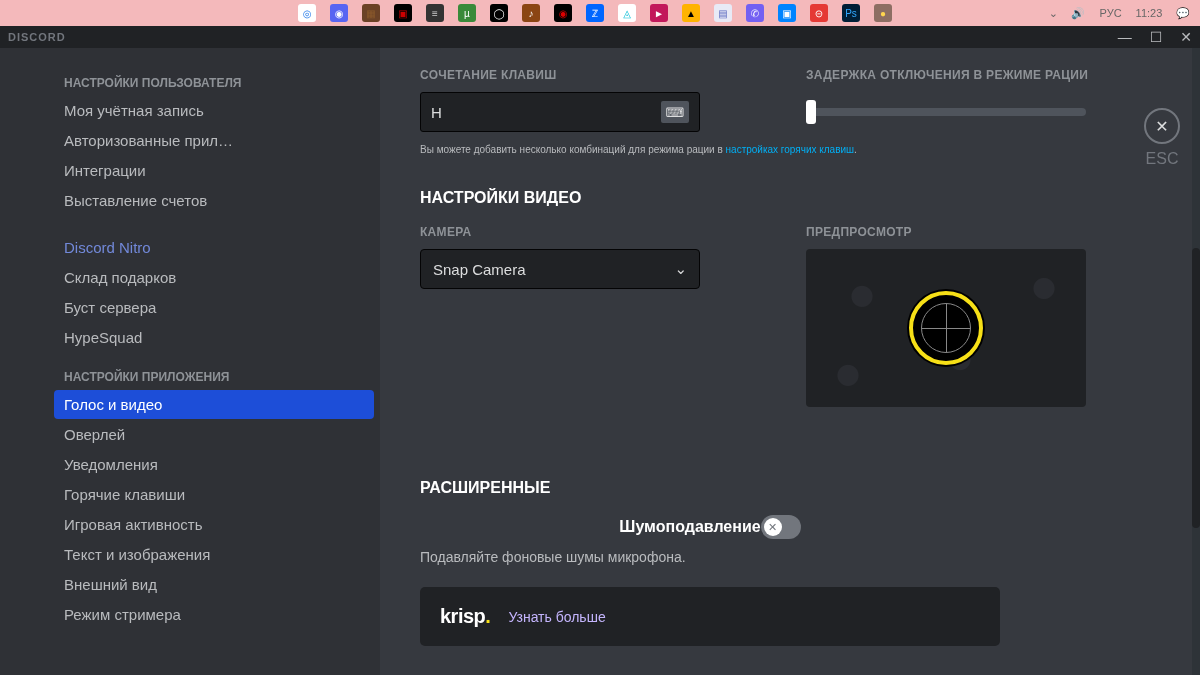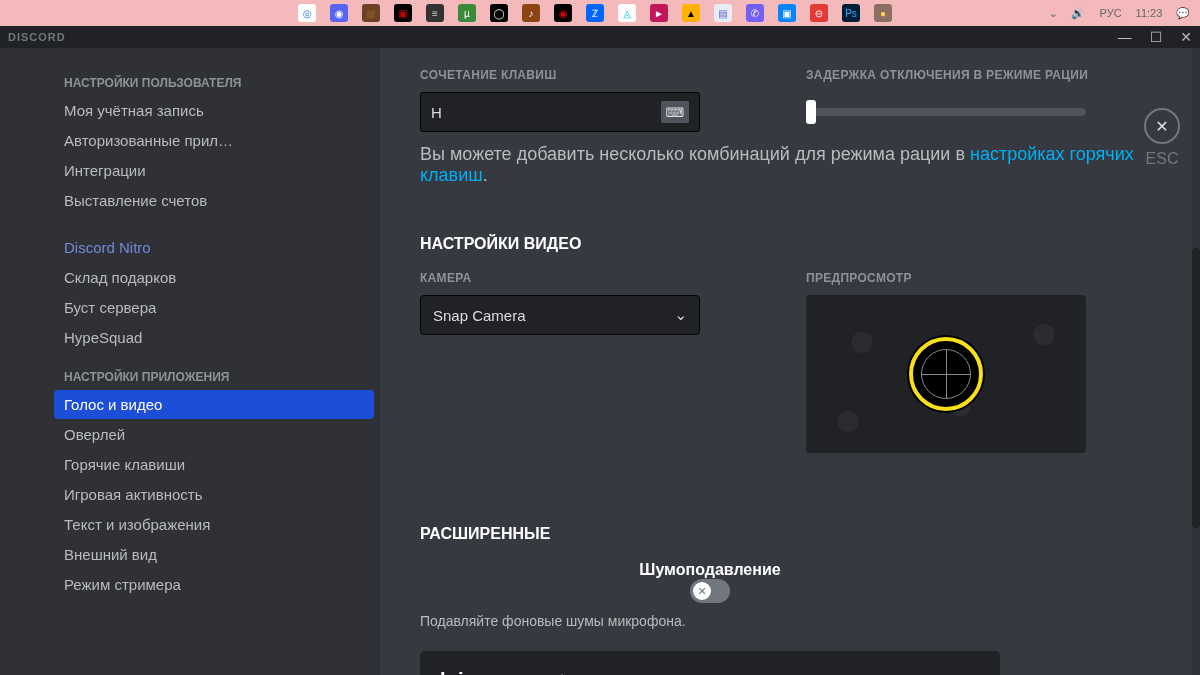--- a/index.html
+++ b/index.html
@@ -25,35 +25,35 @@
 .esc-label{color:#72767d;font-size:16px;}
 .row{display:flex;gap:32px;margin-bottom:12px;}
 .col{flex:1;}
 .label-sm{color:#8e9297;font-size:12px;font-weight:700;margin-bottom:10px;letter-spacing:.3px;}
 .keybind-box{background:#202225;border:1px solid #040405;border-radius:3px;height:40px;display:flex;align-items:center;padding:0 10px;justify-content:space-between;width:280px;}
 .keybind-box .key{color:#dcddde;font-size:15px;}
 .kb-icon{width:28px;height:22px;background:#4f545c;border-radius:2px;display:flex;align-items:center;justify-content:center;color:#dcddde;font-size:13px;}
 .slider{position:relative;height:40px;display:flex;align-items:center;width:280px;}
 .slider-track{height:8px;background:#4f545c;border-radius:4px;width:100%;}
 .slider-thumb{position:absolute;left:0;width:10px;height:24px;background:#fff;border-radius:3px;}
-.hint{color:#b9bbbe;font-size:18px;margin-bottom:49px;}
+.hint{color:#b9bbbe;font-size:10px;margin-bottom:34px;}
 .hint a{color:#00aff4;text-decoration:none;}
 .h4{color:#fff;font-size:16px;font-weight:700;margin-bottom:18px;}
 .h4.upper{text-transform:uppercase;}
 .dropdown{background:#202225;border:1px solid #040405;border-radius:4px;height:40px;display:flex;align-items:center;justify-content:space-between;padding:0 12px;width:280px;cursor:pointer;}
 .dropdown span{color:#dcddde;font-size:15px;}
 .chev{color:#b9bbbe;font-size:12px;}
 .preview{width:280px;height:158px;background:#202225;border-radius:4px;position:relative;overflow:hidden;display:flex;align-items:center;justify-content:center;background-image:radial-gradient(circle at 20% 30%,#2a2c31 0 10px,transparent 11px),radial-gradient(circle at 55% 70%,#2a2c31 0 10px,transparent 11px),radial-gradient(circle at 85% 25%,#2a2c31 0 10px,transparent 11px),radial-gradient(circle at 15% 80%,#2a2c31 0 10px,transparent 11px);}
 .lens{width:74px;height:74px;border-radius:50%;background:#000;border:4px solid #f7e017;display:flex;align-items:center;justify-content:center;box-shadow:0 0 0 2px #000;}
 .lens-inner{width:50px;height:50px;border-radius:50%;border:1px solid #888;position:relative;}
 .lens-inner::before,.lens-inner::after{content:"";position:absolute;background:#888;}
 .lens-inner::before{width:100%;height:1px;top:50%;left:0;}
 .lens-inner::after{width:1px;height:100%;left:50%;top:0;}
 .divider-space{height:60px;}
-.setting-row{display:flex;justify-content:center;align-items:center;margin-bottom:10px;width:580px;flex-direction:column;}
+.setting-row{display:flex;justify-content:center;align-items:center;margin-bottom:10px;width:580px;}
 .setting-title{color:#fff;font-size:16px;font-weight:600;}
 .toggle{width:40px;height:24px;background:#72767d;border-radius:12px;position:relative;cursor:pointer;}
 .toggle-knob{position:absolute;left:3px;top:3px;width:18px;height:18px;background:#fff;border-radius:50%;display:flex;align-items:center;justify-content:center;font-size:11px;color:#72767d;}
 .setting-desc{color:#b9bbbe;font-size:14px;margin-bottom:22px;}
 .krisp-box{background:#202225;border-radius:5px;padding:18px 20px;display:flex;align-items:center;gap:18px;width:580px;}
 .krisp-logo{color:#fff;font-size:20px;font-weight:700;letter-spacing:-0.5px;}
 .krisp-logo .dot{color:#f7e017;}
 .krisp-link{color:#c4b5fd;font-size:14px;text-decoration:none;}
 .scrollbar{width:8px;background:#2e3338;position:absolute;right:0;top:0;bottom:0;}
 .scrollbar-thumb{background:#202225;width:8px;height:280px;border-radius:4px;position:absolute;top:200px;}
@@ -113,20 +113,21 @@
     <div class="nav-item nitro" style="margin-top:18px;">Discord Nitro</div>
     <div id="nitro-items">
         <div class="nav-item">Склад подарков</div>
         <div class="nav-item">Буст сервера</div>
         <div class="nav-item">HypeSquad</div>
       </div>
     <div class="section-header" style="margin-top:18px;">НАСТРОЙКИ ПРИЛОЖЕНИЯ</div>
     <div id="app-items">
         <div class="nav-item active">Голос и видео</div>
         <div class="nav-item">Оверлей</div>
+        <div class="nav-item">Уведомления</div>
         <div class="nav-item">Горячие клавиши</div>
         <div class="nav-item">Игровая активность</div>
         <div class="nav-item">Текст и изображения</div>
         <div class="nav-item">Внешний вид</div>
         <div class="nav-item">Режим стримера</div>
       </div>
   </div>
 
   <div class="content">
     <div class="esc-btn">

